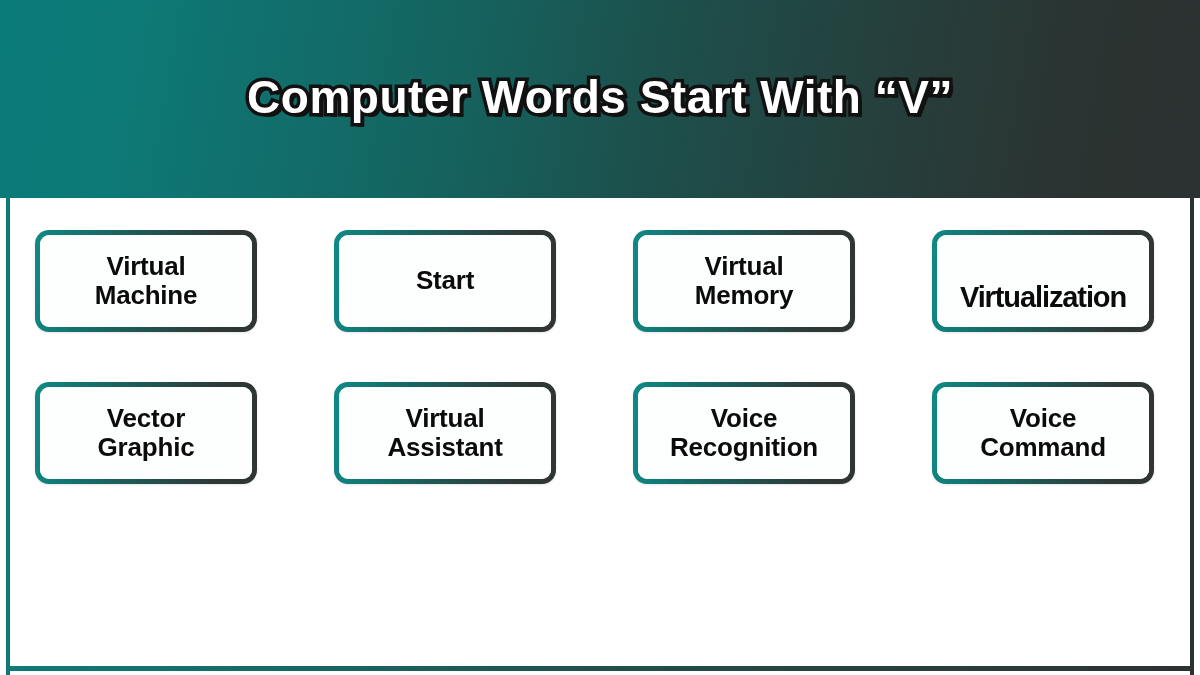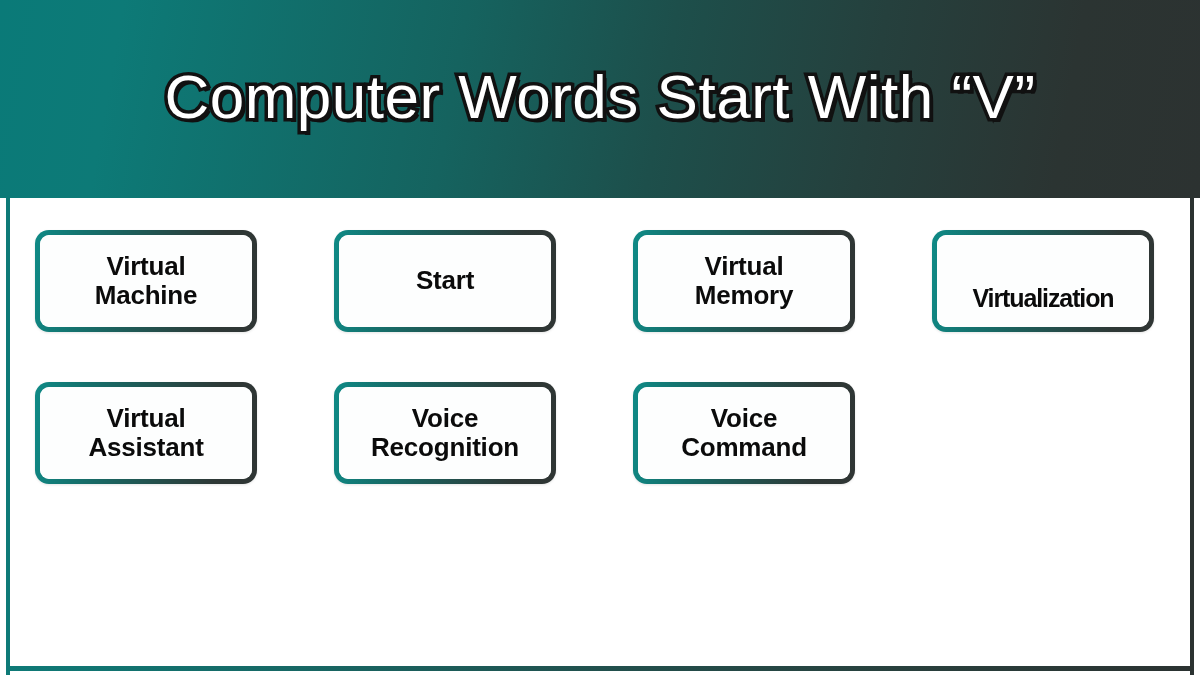--- a/index.html
+++ b/index.html
@@ -32,22 +32,22 @@
         #2b3432 88%,
         #2c3231 100%);
     display: flex;
     align-items: center;
     justify-content: center;
     box-sizing: border-box;
     padding-bottom: 4px;
   }
   .header-title {
     font-family: "Liberation Sans", sans-serif;
-    font-size: 62px;
-    font-weight: normal;
+    font-size: 46px;
+    font-weight: bold;
     letter-spacing: 0.5px;
     color: #ffffff;
     white-space: nowrap;
     line-height: 1;
     -webkit-text-stroke: 7px #111111;
     paint-order: stroke fill;
     text-shadow:
        3px 3px 0 #111111,
        4px 4px 0 #111111;
   }
@@ -135,21 +135,21 @@
     font-family: "Liberation Sans", sans-serif;
     font-weight: bold;
     font-size: 26px;
     line-height: 1.12;
     color: #0b0b0b;
     text-align: center;
     letter-spacing: -0.2px;
     white-space: pre-line;
   }
   .word-label.tight {
-    font-size: 25px;
+    font-size: 29px;
     letter-spacing: -1.1px;
     margin-top: 33px;
   }
 </style>
 </head>
 <body>
 
 <div id="page">
 
   <div class="header">
@@ -179,20 +179,26 @@
 Memory</div>
           </div>
         </div>
         <div class="word-box">
           <div class="word-box-inner">
             <div class="word-label tight">Virtualization</div>
           </div>
         </div>
         <div class="word-box">
           <div class="word-box-inner">
+            <div class="word-label">Vector
+Graphic</div>
+          </div>
+        </div>
+        <div class="word-box">
+          <div class="word-box-inner">
             <div class="word-label">Virtual
 Assistant</div>
           </div>
         </div>
         <div class="word-box">
           <div class="word-box-inner">
             <div class="word-label">Voice
 Recognition</div>
           </div>
         </div>

